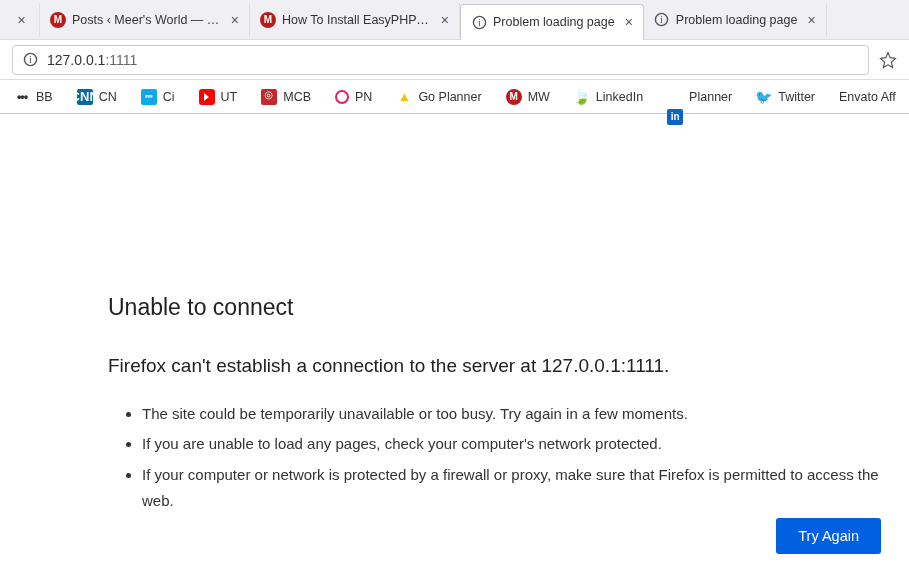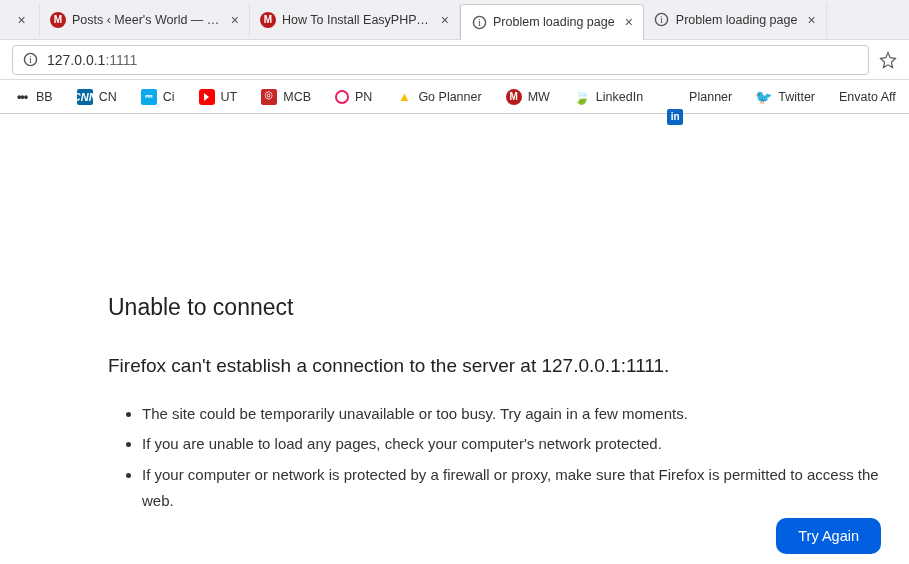--- a/index.html
+++ b/index.html
@@ -21,42 +21,42 @@
 .url-text { font-size: 14px; color: #666; }
 .url-host { color: #333; }
 .star-icon { width: 18px; height: 18px; stroke: #555; fill: none; cursor: pointer; }
 
 
 .bookmarks { display: flex; align-items: center; height: 34px; padding: 0 6px; gap: 0; border-bottom: 1px solid #ccc; font-size: 12.5px; }
 .bm-sep { width: 1px; height: 20px; background: #ccc; margin: 0 4px; }
 .bm-item { display: flex; align-items: center; gap: 6px; padding: 0 8px; cursor: pointer; color: #333; white-space: nowrap; }
 .bm-icon { width: 16px; height: 16px; display: flex; align-items: center; justify-content: center; flex-shrink: 0; }
 .bm-icon.dots { font-weight: bold; letter-spacing: -1px; }
-.bm-icon.cnn { background: #0369a1; color: #fff; font-size: 11px; font-weight: bold; border-radius: 2px; font-style: italic; }
+.bm-icon.cnn { background: #0369a1; color: #fff; font-size: 13px; font-weight: bold; border-radius: 2px; }
 .bm-icon.ci { background: #0da9ef; color: #fff; font-size: 9px; font-weight: bold; border-radius: 2px; }
 .bm-icon.yt { background: #ff0000; border-radius: 3px; position: relative; }
 .bm-icon.yt::after { content: ''; position: absolute; left: 5px; top: 4px; border-left: 5px solid #fff; border-top: 4px solid transparent; border-bottom: 4px solid transparent; }
 .bm-icon.mcb { background: #c62828; border-radius: 2px; position: relative; }
 .bm-icon.mcb::after { content: '◎'; color: #fff; font-size: 10px; position: absolute; left: 3px; top: 0; }
 .bm-icon.pn { border: 2px solid #e91e63; border-radius: 50%; width: 14px; height: 14px; }
 .bm-icon.gplan { position: relative; }
 .bm-icon.gplan::before { content: '▲'; color: #fbbc04; font-size: 13px; }
 .bm-icon.mw { background: #b71c1c; border-radius: 50%; color: #fff; font-size: 10px; font-weight: bold; }
 .bm-icon.compress { color: #4caf50; font-size: 14px; }
 .bm-icon.linkedin { background: #0a66c2; color: #fff; font-size: 10px; font-weight: bold; border-radius: 2px; margin-top: 40px; }
 .bm-icon.twitter { color: #1da1f2; font-size: 14px; }
 
 
 .content { padding: 60px 30px 0 108px; }
 .err-title { font-size: 23px; font-weight: 400; color: #222; margin-bottom: 34px; margin-top: 120px; }
 .err-subtitle { font-size: 19px; color: #222; margin-bottom: 24px; }
 .err-list { list-style: disc; padding-left: 34px; font-size: 15px; color: #333; line-height: 1.75; }
 .err-list li { margin-bottom: 4px; }
 .btn-row { position: absolute; right: 28px; bottom: 10px; }
-.try-again { background: #0060df; color: #fff; border: none; padding: 10px 22px; font-size: 14.5px; border-radius: 10px; cursor: pointer; }
+.try-again { background: #0060df; color: #fff; border: none; padding: 10px 22px; font-size: 14.5px; border-radius: 3px; cursor: pointer; }
 
 .info-svg circle { fill: none; stroke: #555; stroke-width: 1.5; }
 .info-svg text { fill: #555; font-size: 11px; font-family: serif; }
 </style>
 </head>
 <body>
 
 <div class="tab-bar">
   <div class="tab" style="min-width:40px;justify-content:center;">
     <span class="close">×</span>

